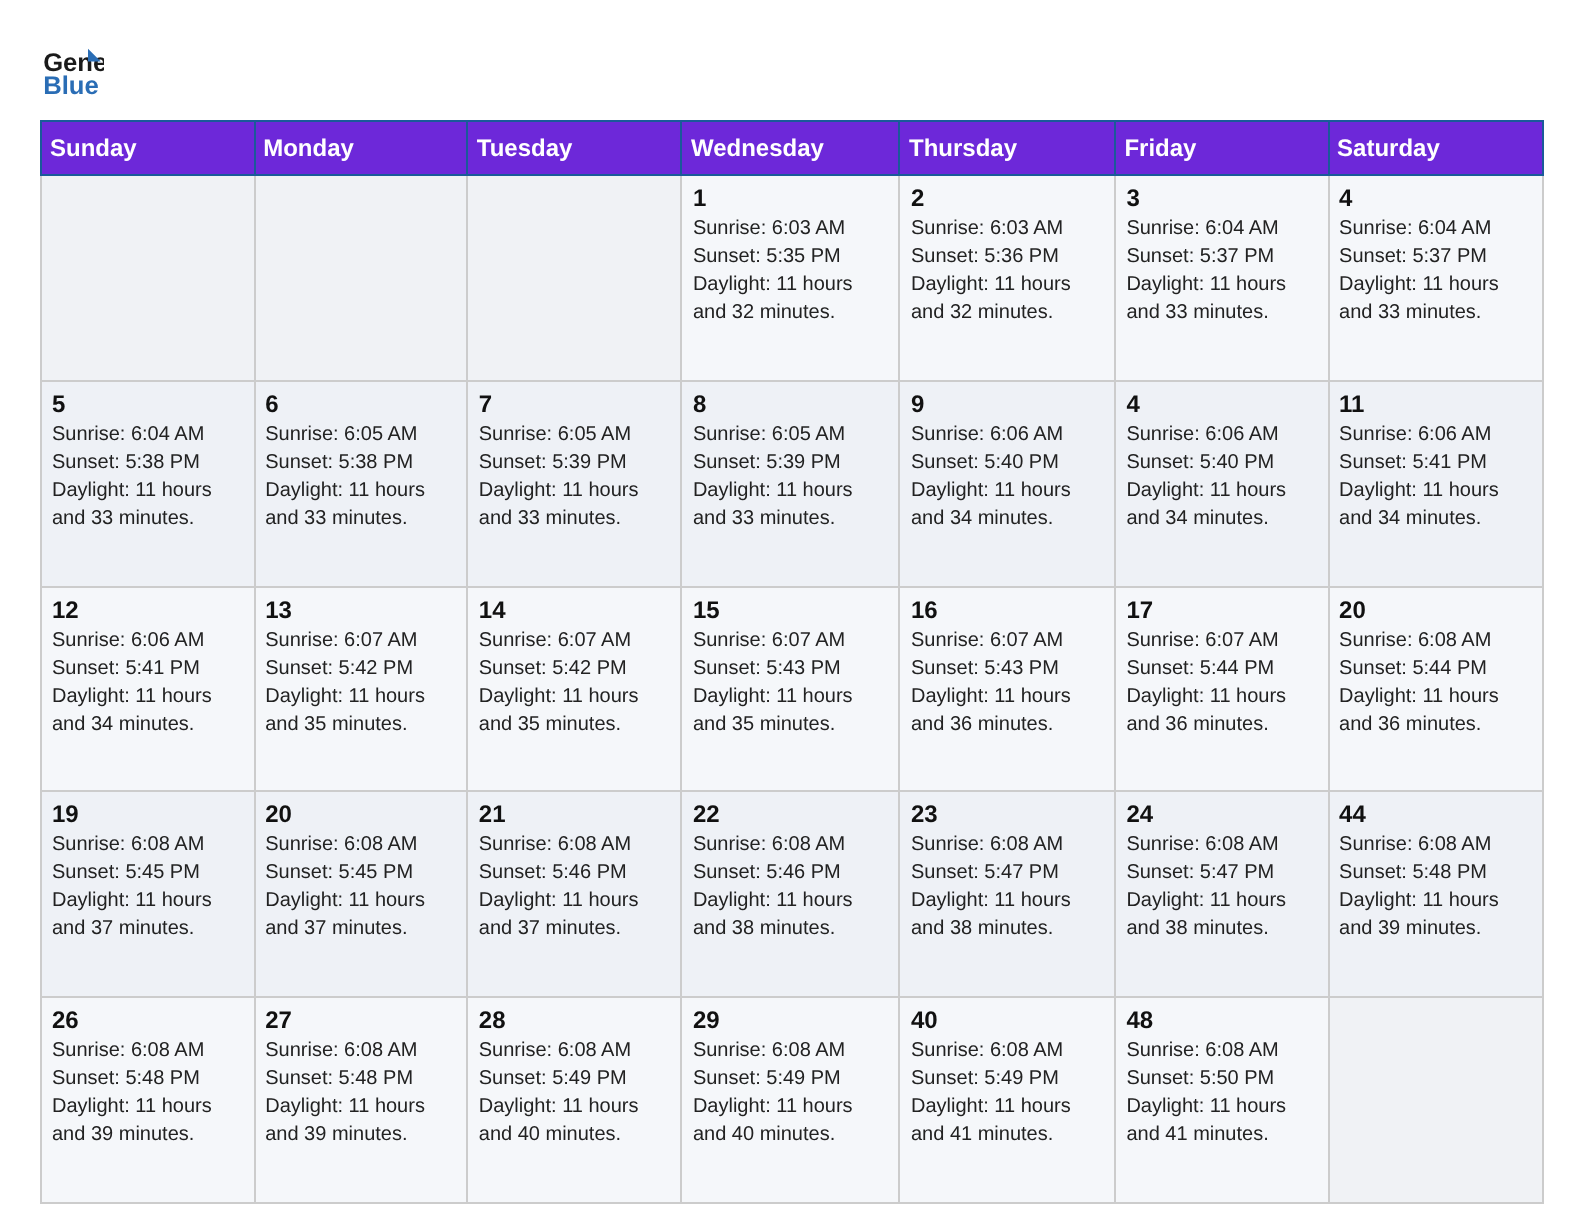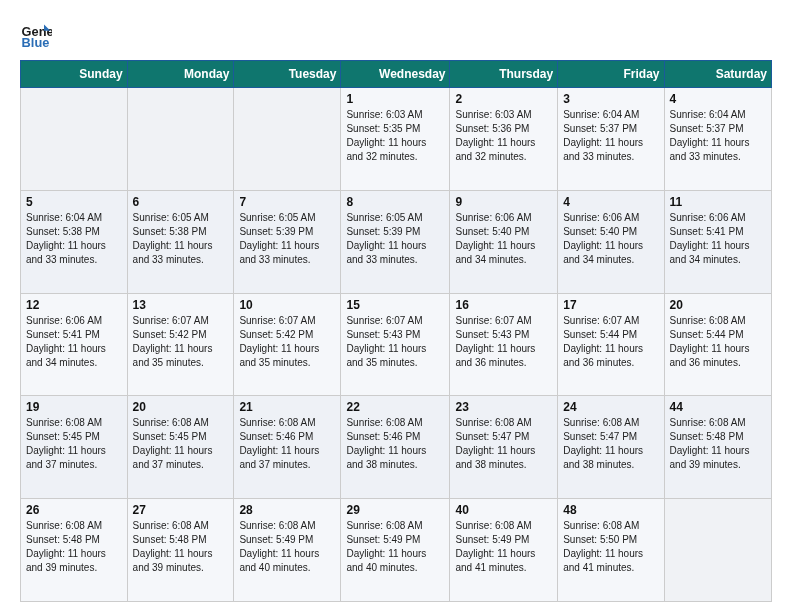--- a/index.html
+++ b/index.html
@@ -43,26 +43,26 @@
     .subtitle {
       font-size: 14px;
       color: #444;
     }
     .calendar-table {
       width: 100%;
       border-collapse: collapse;
       flex: 1;
     }
     .calendar-table thead tr th {
-      background-color: #0f766e;
+      background-color: #6d28d9;
       color: #fff;
       font-size: 12px;
       font-weight: bold;
       padding: 6px 4px;
-      text-align: right;
+      text-align: left;
       border: 1px solid #1a5a9a;
     }
     .calendar-table tbody tr td {
       vertical-align: top;
       border: 1px solid #ccc;
       padding: 4px 5px;
       font-size: 9.5px;
       color: #222;
       width: 113px;
       height: 88px;
@@ -217,21 +217,21 @@
 and 34 minutes.</div>
           </td>
           <td>
             <div class="day-num">13</div>
             <div class="day-info" style="white-space: pre-line;">Sunrise: 6:07 AM
 Sunset: 5:42 PM
 Daylight: 11 hours
 and 35 minutes.</div>
           </td>
           <td>
-            <div class="day-num">10</div>
+            <div class="day-num">14</div>
             <div class="day-info" style="white-space: pre-line;">Sunrise: 6:07 AM
 Sunset: 5:42 PM
 Daylight: 11 hours
 and 35 minutes.</div>
           </td>
           <td>
             <div class="day-num">15</div>
             <div class="day-info" style="white-space: pre-line;">Sunrise: 6:07 AM
 Sunset: 5:43 PM
 Daylight: 11 hours

